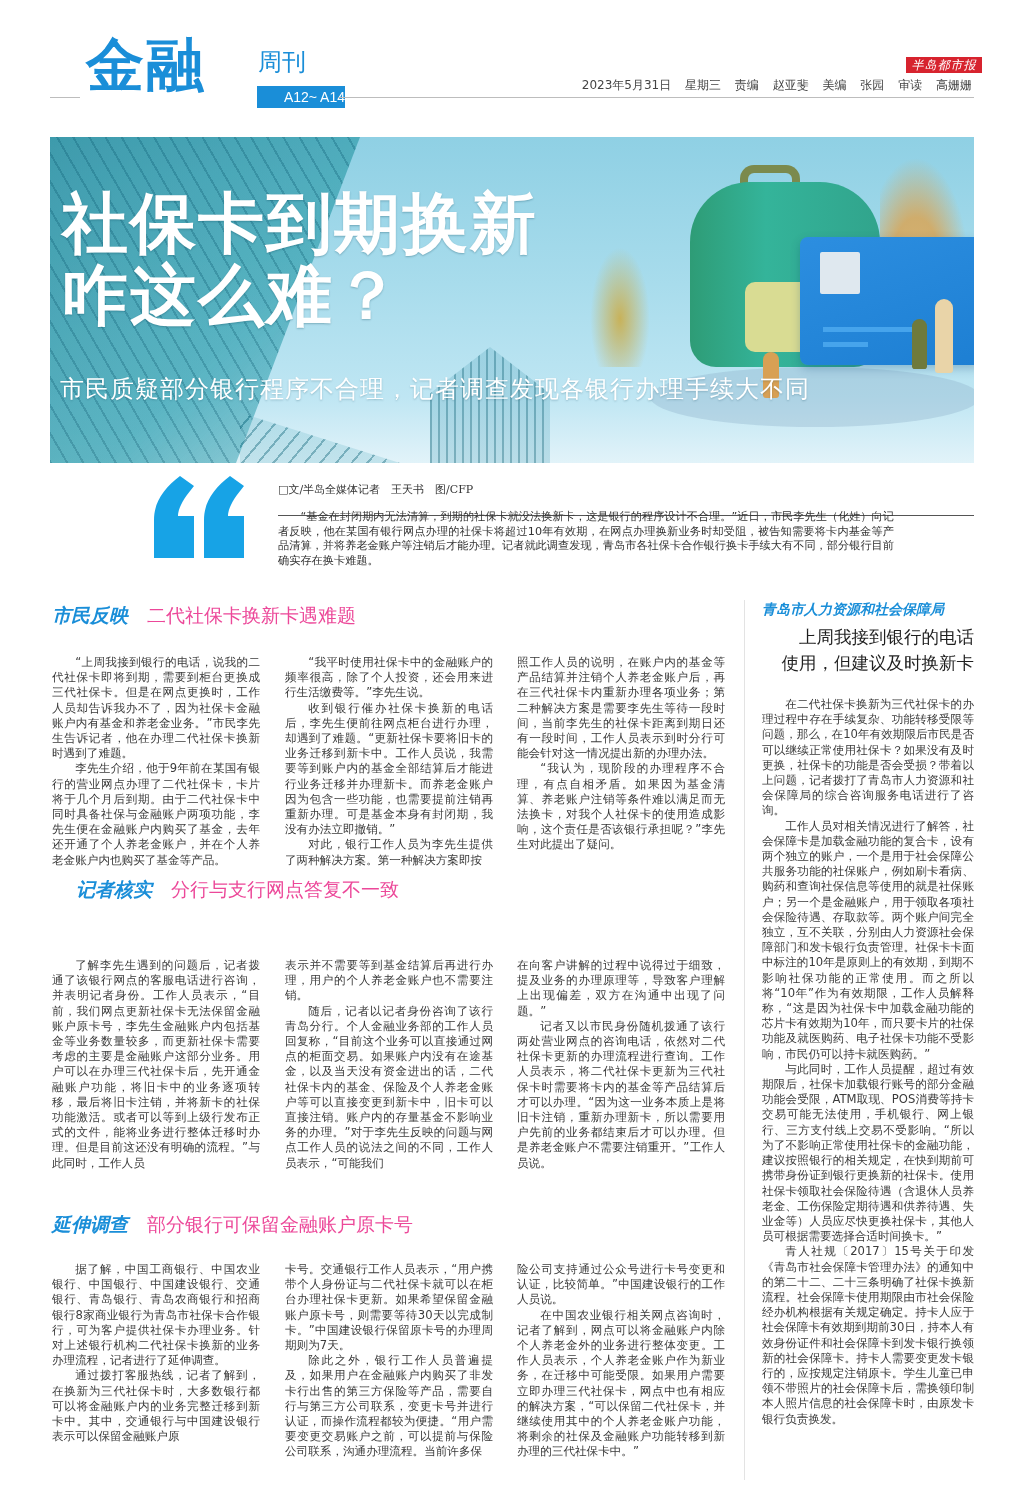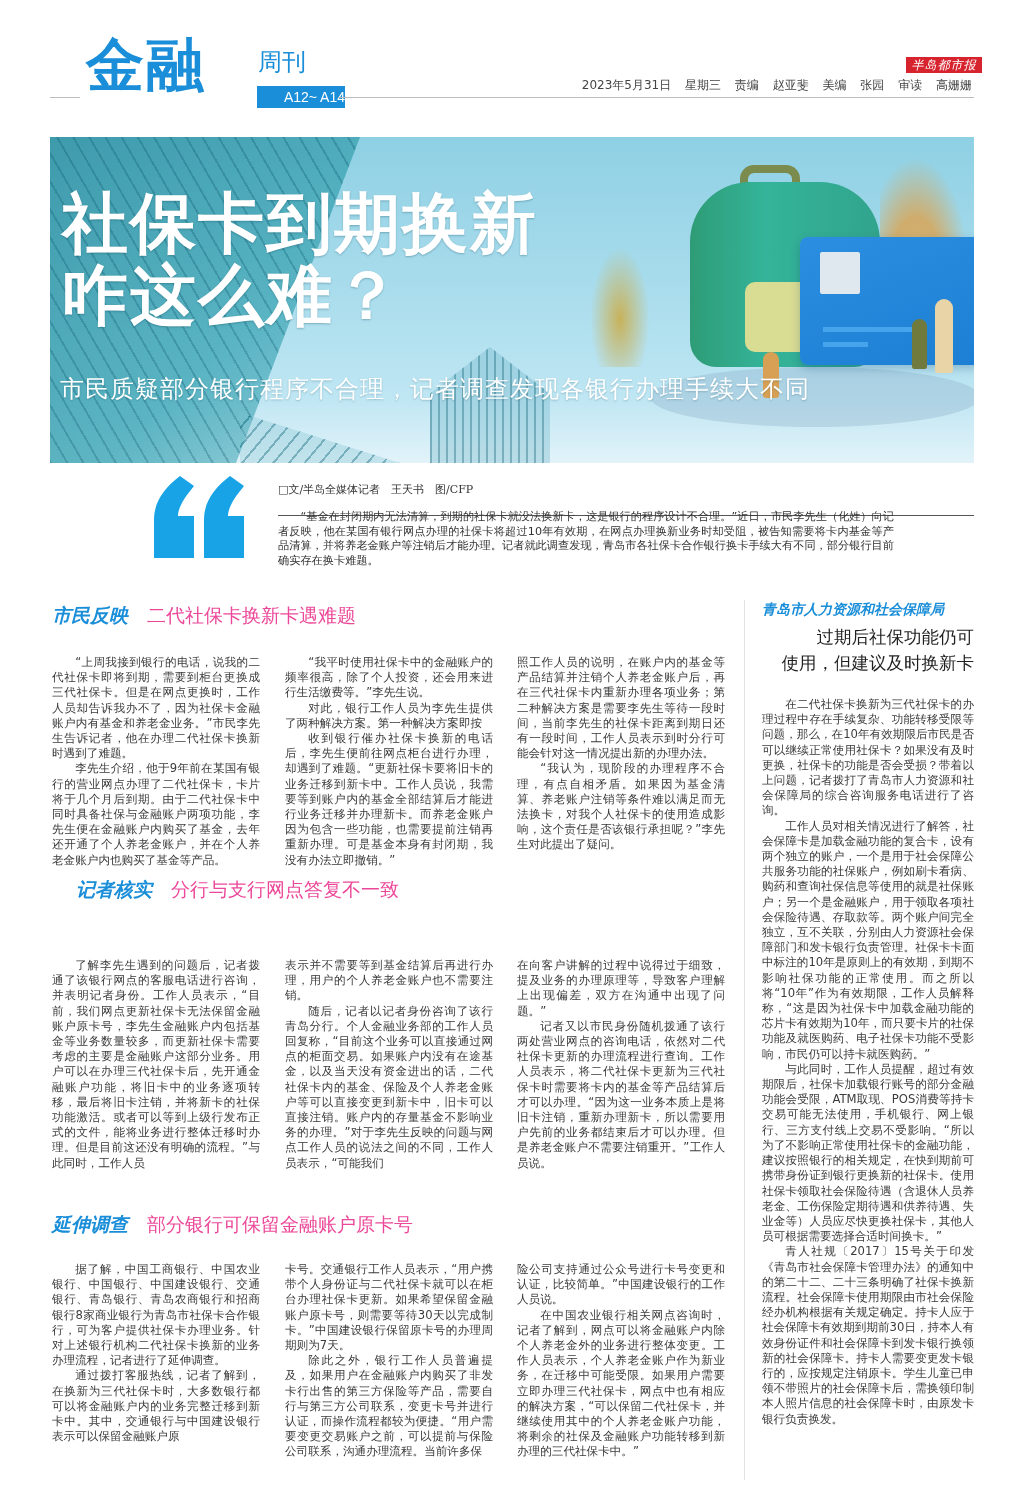--- a/index.html
+++ b/index.html
@@ -141,22 +141,22 @@
 <div class="sec-head" style="top:603px;">
   <span class="sec-tag">市民反映</span>
   <span class="sec-title">二代社保卡换新卡遇难题</span>
 </div>
 <div class="col" style="left:52px; top:655px;">
   <p>“上周我接到银行的电话，说我的二代社保卡即将到期，需要到柜台更换成三代社保卡。但是在网点更换时，工作人员却告诉我办不了，因为社保卡金融账户内有基金和养老金业务。”市民李先生告诉记者，他在办理二代社保卡换新时遇到了难题。</p>
   <p>李先生介绍，他于9年前在某国有银行的营业网点办理了二代社保卡，卡片将于几个月后到期。由于二代社保卡中同时具备社保与金融账户两项功能，李先生便在金融账户内购买了基金，去年还开通了个人养老金账户，并在个人养老金账户内也购买了基金等产品。</p>
 </div>
 <div class="col" style="left:285px; top:655px;">
   <p>“我平时使用社保卡中的金融账户的频率很高，除了个人投资，还会用来进行生活缴费等。”李先生说。</p>
+  <p>收到银行催办社保卡换新的电话后，李先生便前往网点柜台进行办理，却遇到了难题。“更新社保卡要将旧卡的业务迁移到新卡中。工作人员说，我需要等到账户内的基金全部结算后才能进行业务迁移并办理新卡。而养老金账户因为包含一些功能，也需要提前注销再重新办理。可是基金本身有封闭期，我没有办法立即撤销。”</p>
   <p>对此，银行工作人员为李先生提供了两种解决方案。第一种解决方案即按</p>
-  <p>收到银行催办社保卡换新的电话后，李先生便前往网点柜台进行办理，却遇到了难题。“更新社保卡要将旧卡的业务迁移到新卡中。工作人员说，我需要等到账户内的基金全部结算后才能进行业务迁移并办理新卡。而养老金账户因为包含一些功能，也需要提前注销再重新办理。可是基金本身有封闭期，我没有办法立即撤销。”</p>
 </div>
 <div class="col" style="left:517px; top:655px;">
   <p class="cont">照工作人员的说明，在账户内的基金等产品结算并注销个人养老金账户后，再在三代社保卡内重新办理各项业务；第二种解决方案是需要李先生等待一段时间，当前李先生的社保卡距离到期日还有一段时间，工作人员表示到时分行可能会针对这一情况提出新的办理办法。</p>
   <p>“我认为，现阶段的办理程序不合理，有点自相矛盾。如果因为基金清算、养老账户注销等条件难以满足而无法换卡，对我个人社保卡的使用造成影响，这个责任是否该银行承担呢？”李先生对此提出了疑问。</p>
 </div>
 
 <div class="sec-head" style="top:877px;margin-left:24px;">
   <span class="sec-tag">记者核实</span>
   <span class="sec-title">分行与支行网点答复不一致</span>
 </div>
@@ -185,21 +185,21 @@
   <p>除此之外，银行工作人员普遍提及，如果用户在金融账户内购买了非发卡行出售的第三方保险等产品，需要自行与第三方公司联系，变更卡号并进行认证，而操作流程都较为便捷。“用户需要变更交易账户之前，可以提前与保险公司联系，沟通办理流程。当前许多保</p>
 </div>
 <div class="col" style="left:517px; top:1262px;">
   <p class="cont">险公司支持通过公众号进行卡号变更和认证，比较简单。”中国建设银行的工作人员说。</p>
   <p>在中国农业银行相关网点咨询时，记者了解到，网点可以将金融账户内除个人养老金外的业务进行整体变更。工作人员表示，个人养老金账户作为新业务，在迁移中可能受限。如果用户需要立即办理三代社保卡，网点中也有相应的解决方案，“可以保留二代社保卡，并继续使用其中的个人养老金账户功能，将剩余的社保及金融账户功能转移到新办理的三代社保卡中。”</p>
 </div>
 
 <div class="side-rule"></div>
 <div class="side-org">青岛市人力资源和社会保障局</div>
 <div class="side-title">
-  <div>过期后社保功能仍可</div>
+  <div>上周我接到银行的电话</div>
   <div>使用，但建议及时换新卡</div>
 </div>
 <div class="side-body">
   <p>在二代社保卡换新为三代社保卡的办理过程中存在手续复杂、功能转移受限等问题，那么，在10年有效期限后市民是否可以继续正常使用社保卡？如果没有及时更换，社保卡的功能是否会受损？带着以上问题，记者拨打了青岛市人力资源和社会保障局的综合咨询服务电话进行了咨询。</p>
   <p>工作人员对相关情况进行了解答，社会保障卡是加载金融功能的复合卡，设有两个独立的账户，一个是用于社会保障公共服务功能的社保账户，例如刷卡看病、购药和查询社保信息等使用的就是社保账户；另一个是金融账户，用于领取各项社会保险待遇、存取款等。两个账户间完全独立，互不关联，分别由人力资源社会保障部门和发卡银行负责管理。社保卡卡面中标注的10年是原则上的有效期，到期不影响社保功能的正常使用。而之所以将“10年”作为有效期限，工作人员解释称，“这是因为社保卡中加载金融功能的芯片卡有效期为10年，而只要卡片的社保功能及就医购药、电子社保卡功能不受影响，市民仍可以持卡就医购药。”</p>
   <p>与此同时，工作人员提醒，超过有效期限后，社保卡加载银行账号的部分金融功能会受限，ATM取现、POS消费等持卡交易可能无法使用，手机银行、网上银行、三方支付线上交易不受影响。“所以为了不影响正常使用社保卡的金融功能，建议按照银行的相关规定，在快到期前可携带身份证到银行更换新的社保卡。使用社保卡领取社会保险待遇（含退休人员养老金、工伤保险定期待遇和供养待遇、失业金等）人员应尽快更换社保卡，其他人员可根据需要选择合适时间换卡。”</p>
   <p>青人社规〔2017〕15号关于印发《青岛市社会保障卡管理办法》的通知中的第二十二、二十三条明确了社保卡换新流程。社会保障卡使用期限由市社会保险经办机构根据有关规定确定。持卡人应于社会保障卡有效期到期前30日，持本人有效身份证件和社会保障卡到发卡银行换领新的社会保障卡。持卡人需要变更发卡银行的，应按规定注销原卡。学生儿童已申领不带照片的社会保障卡后，需换领印制本人照片信息的社会保障卡时，由原发卡银行负责换发。</p>
 </div>
 
 </body></html>

